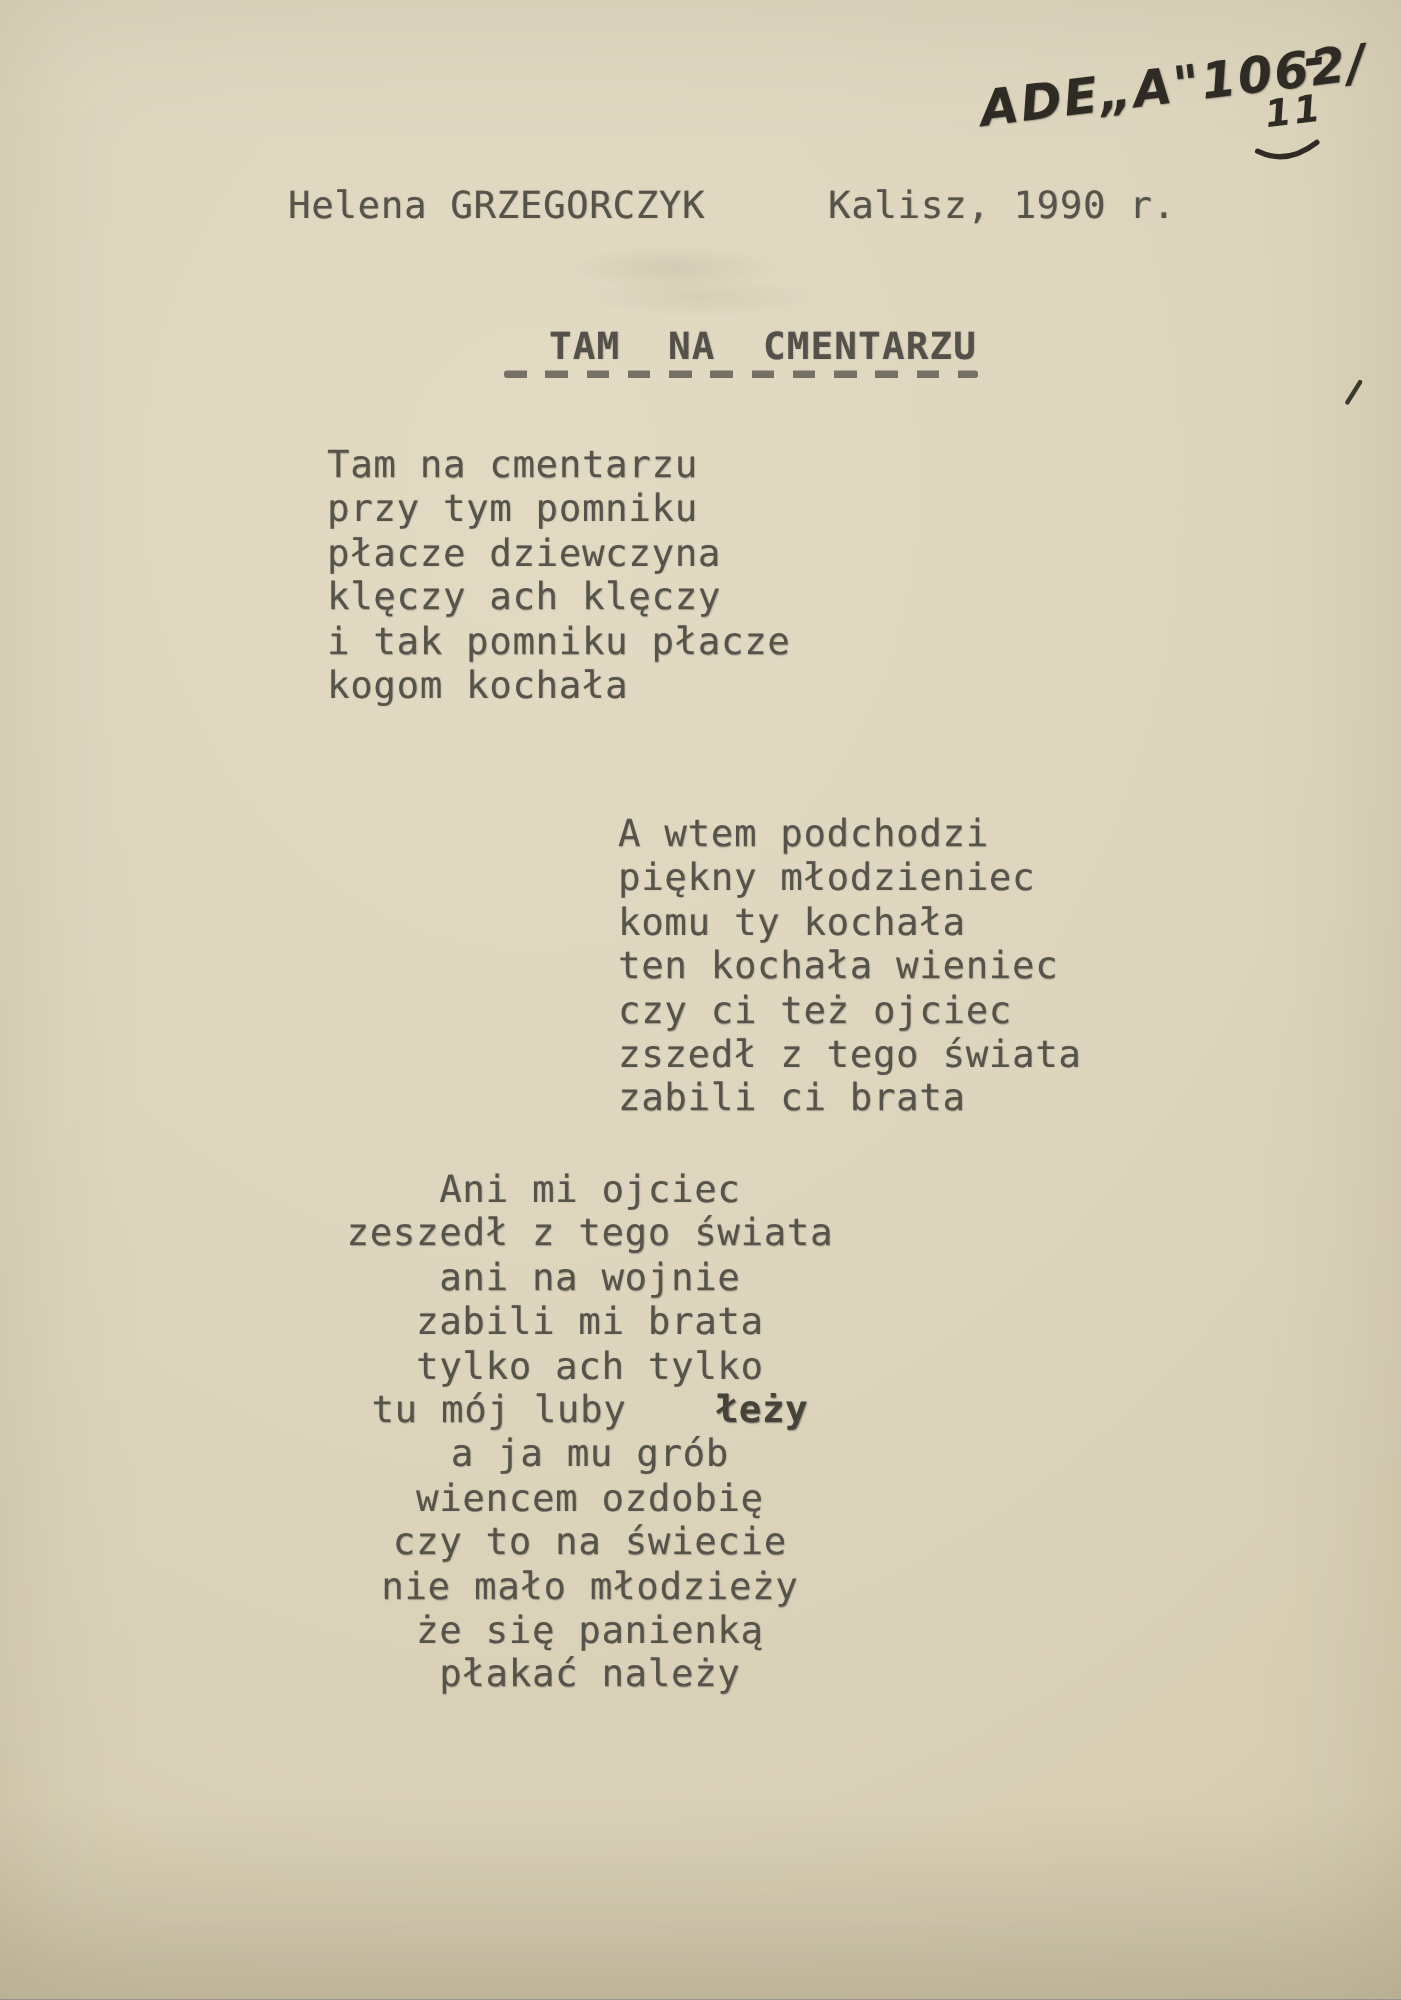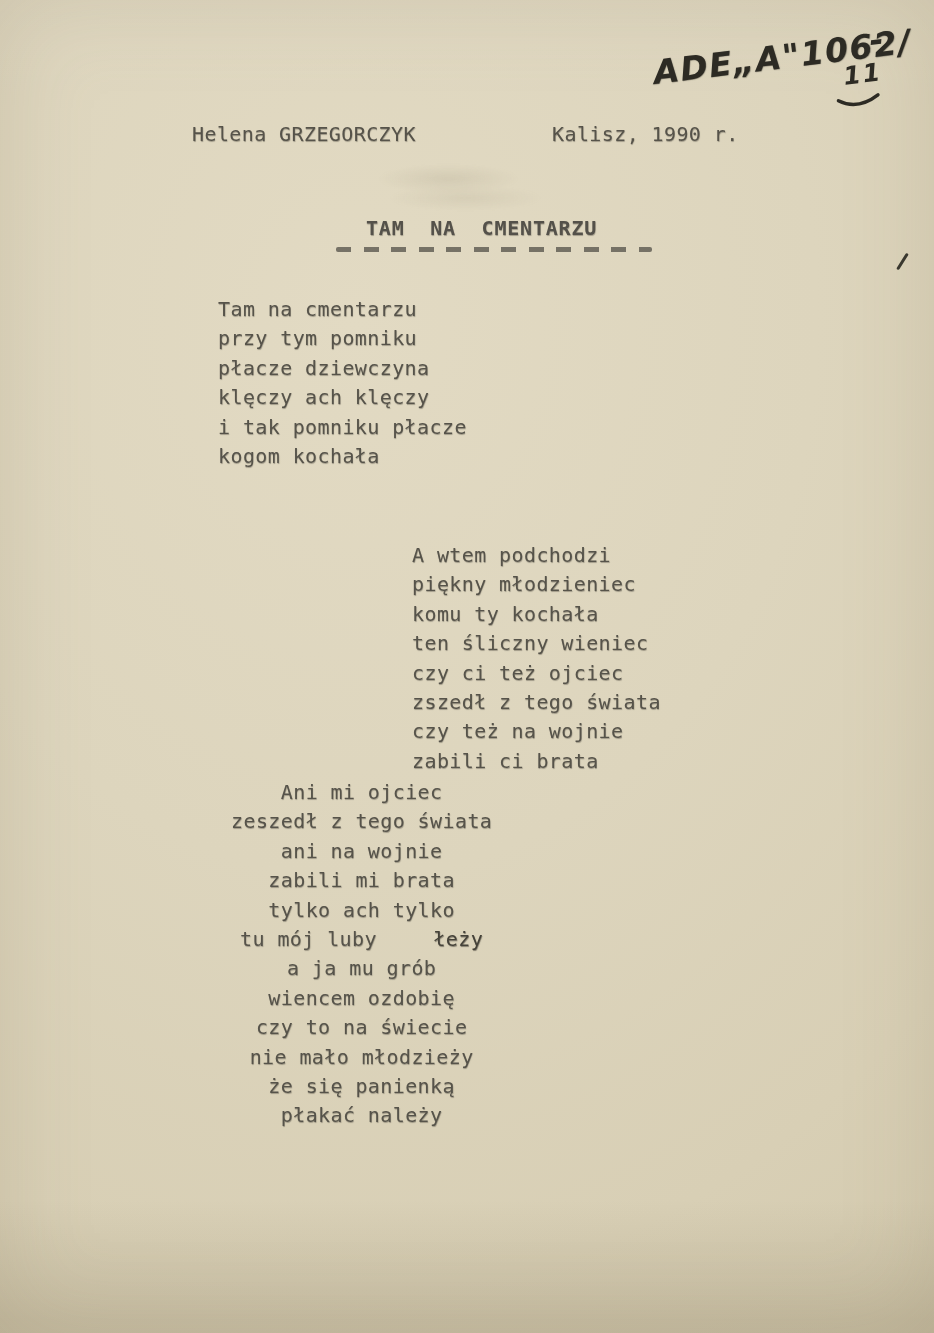--- a/index.html
+++ b/index.html
@@ -10,38 +10,38 @@
     overflow:hidden;
     background:
       linear-gradient(180deg, rgba(255,255,255,.05) 0%, rgba(0,0,0,0) 8%, rgba(0,0,0,0) 90%, rgba(120,108,80,.18) 99%),
       radial-gradient(ellipse 130% 110% at 38% 24%, #e2dac3 0%, #ddd5bd 38%, #d8cfb5 66%, #cfc5a8 100%);
     box-shadow: inset 0 0 90px rgba(140,128,98,.22);
     font-family:"DejaVu Sans Mono","Liberation Mono",monospace;
     color:#56534a;
   }
   .typed{
     position:absolute;
-    font-size:20px;
+    font-size:25px;
     letter-spacing:.4px;
     white-space:pre;
     text-shadow:.4px .6px .8px rgba(86,82,72,.45);
   }
   .header-author{left:192px;top:122px;}
   .header-place{left:552px;top:122px;}
   .doc-title{left:366px;top:216px;letter-spacing:.8px;font-weight:bold;color:#54514a;}
   .title-dashes{
     position:absolute;left:336px;top:247px;width:316px;height:5px;
     background:repeating-linear-gradient(90deg,#5b584f 0 15px,transparent 15px 27.5px);
     border-radius:2px;opacity:.8;
   }
   .stanza{position:absolute;}
   .stanza .line{
     height:29.4px;line-height:29.4px;white-space:pre;
   }
-  .stanza .line b{font-weight:normal;color:#454239;text-shadow:.6px .7px .9px rgba(60,57,48,.55);margin-left:44px;}
+  .stanza .line b{font-weight:bold;color:#454239;text-shadow:.6px .7px .9px rgba(60,57,48,.55);margin-left:44px;}
   .stanza-1{left:218px;top:295px;}
   .stanza-2{left:412px;top:541px;}
   .stanza-3{left:231px;top:778px;text-align:center;}
 
   
   .ghost-smudge{
     position:absolute;left:372px;top:162px;width:170px;height:48px;
     background:
       radial-gradient(ellipse 55% 40% at 45% 35%, rgba(140,132,108,.16), transparent 75%),
       radial-gradient(ellipse 60% 35% at 55% 75%, rgba(140,132,108,.12), transparent 75%);
@@ -95,16 +95,16 @@
   <span class="typed header-place">Kalisz, 1990 r.</span>
 
   <div class="ghost-smudge"></div>
 
   <span class="typed doc-title">TAM  NA  CMENTARZU</span>
   <div class="title-dashes"></div>
 
   <div class="pen-tick"></div>
 
   <div class="typed stanza stanza-1"><div class="line">Tam na cmentarzu</div><div class="line">przy tym pomniku</div><div class="line">płacze dziewczyna</div><div class="line">klęczy ach klęczy</div><div class="line">i tak pomniku płacze</div><div class="line">kogom kochała</div></div>
-  <div class="typed stanza stanza-2"><div class="line">A wtem podchodzi</div><div class="line">piękny młodzieniec</div><div class="line">komu ty kochała</div><div class="line">ten śliczny wieniec</div><div class="line">czy ci też ojciec</div><div class="line">zszedł z tego świata</div><div class="line">czy też na wojnie</div><div class="line">zabili ci brata</div></div>
+  <div class="typed stanza stanza-2"><div class="line">A wtem podchodzi</div><div class="line">piękny młodzieniec</div><div class="line">komu ty kochała</div><div class="line">ten kochała wieniec</div><div class="line">czy ci też ojciec</div><div class="line">zszedł z tego świata</div><div class="line">zabili ci brata</div></div>
   <div class="typed stanza stanza-3"><div class="line">Ani mi ojciec</div><div class="line">zeszedł z tego świata</div><div class="line">ani na wojnie</div><div class="line">zabili mi brata</div><div class="line">tylko ach tylko</div><div class="line">tu mój luby <b>łeży</b></div><div class="line">a ja mu grób</div><div class="line">wiencem ozdobię</div><div class="line">czy to na świecie</div><div class="line">nie mało młodzieży</div><div class="line">że się panienką</div><div class="line">płakać należy</div></div>
 
 </div>
 
 </body></html>

